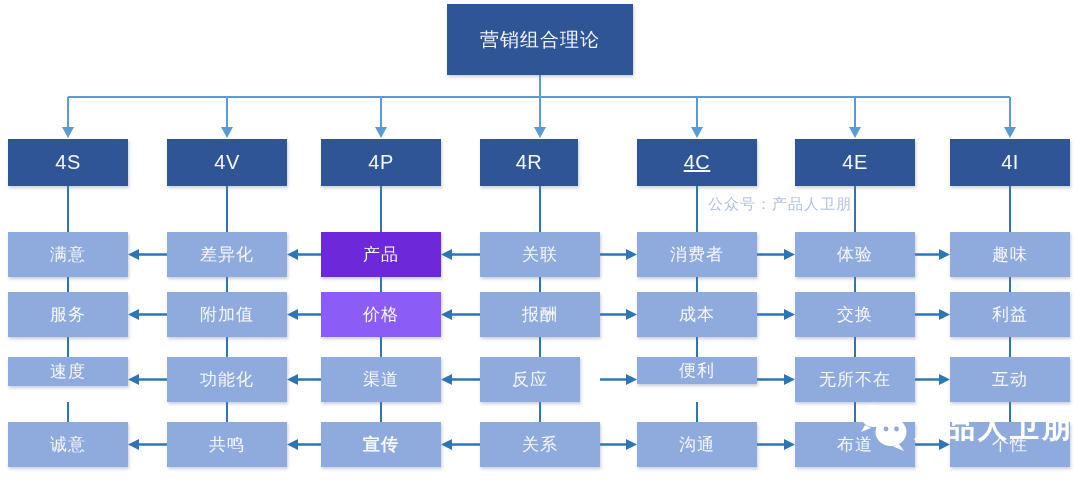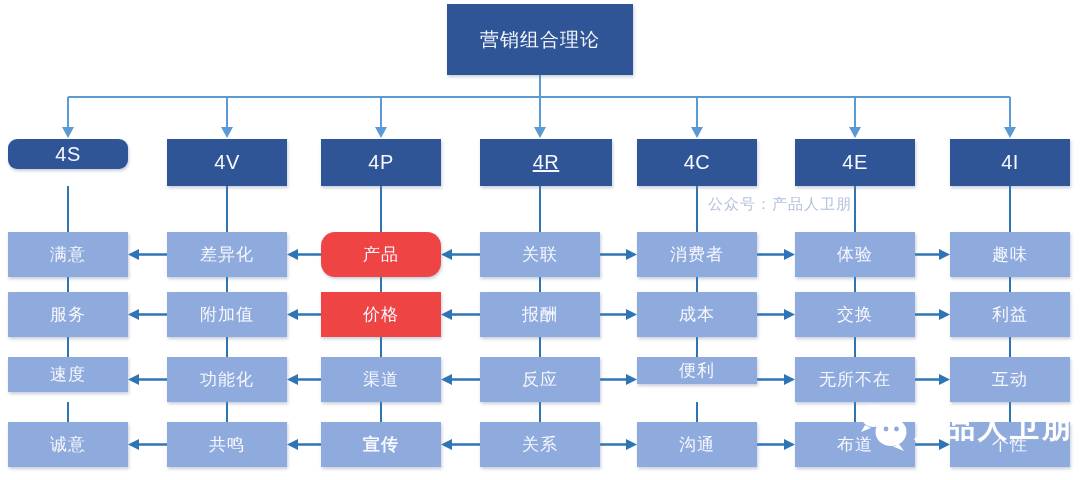--- a/index.html
+++ b/index.html
@@ -125,41 +125,41 @@
       <polygon points="950,314.5 939,309 939,320" fill="#2E75B6"></polygon>
       <path d="M915,379.5 H939" stroke="#2E75B6" stroke-width="2.5" fill="none"></path>
       <polygon points="950,379.5 939,374 939,385" fill="#2E75B6"></polygon>
       <path d="M915,444.5 H939" stroke="#2E75B6" stroke-width="2.5" fill="none"></path>
       <polygon points="950,444.5 939,439 939,450" fill="#2E75B6"></polygon>
     </svg>
 
   <div class="node dark" id="title-node" style="left: 447px; top: 4px; width: 186px; height: 71px; background: rgb(47, 85, 151);">营销组合理论</div>
 
   <div id="nodes">
-      <div class="node dark" style="left: 8px; top: 139px; width: 120px; height: 30px; background: rgb(47, 85, 151); border-radius: 9px;">4S</div>
+      <div class="node dark" style="left: 8px; top: 139px; width: 120px; height: 47px; background: rgb(47, 85, 151);">4S</div>
       <div class="node light" style="left: 8px; top: 232px; width: 120px; height: 45px; background: rgb(143, 170, 220);">满意</div>
       <div class="node light" style="left: 8px; top: 292px; width: 120px; height: 45px; background: rgb(143, 170, 220);">服务</div>
-      <div class="node light" style="left: 8px; top: 357px; width: 120px; height: 35px; background: rgb(143, 170, 220);">速度</div>
+      <div class="node light" style="left: 8px; top: 357px; width: 120px; height: 29px; background: rgb(143, 170, 220);">速度</div>
       <div class="node light" style="left: 8px; top: 422px; width: 120px; height: 45px; background: rgb(143, 170, 220);">诚意</div>
       <div class="node dark" style="left: 167px; top: 139px; width: 120px; height: 47px; background: rgb(47, 85, 151);">4V</div>
       <div class="node light" style="left: 167px; top: 232px; width: 120px; height: 45px; background: rgb(143, 170, 220);">差异化</div>
       <div class="node light" style="left: 167px; top: 292px; width: 120px; height: 45px; background: rgb(143, 170, 220);">附加值</div>
       <div class="node light" style="left: 167px; top: 357px; width: 120px; height: 45px; background: rgb(143, 170, 220);">功能化</div>
       <div class="node light" style="left: 167px; top: 422px; width: 120px; height: 45px; background: rgb(143, 170, 220);">共鸣</div>
       <div class="node dark" style="left: 321px; top: 139px; width: 120px; height: 47px; background: rgb(47, 85, 151);">4P</div>
-      <div class="node light" style="left: 321px; top: 232px; width: 120px; height: 45px; background: #ef4444; border-radius: 14px;">产品</div>
-      <div class="node light" style="left: 321px; top: 292px; width: 120px; height: 45px; background: #ef4444;">价格</div>
+      <div class="node light" style="left: 321px; top: 232px; width: 120px; height: 45px; background: #6d28d9;">产品</div>
+      <div class="node light" style="left: 321px; top: 292px; width: 120px; height: 45px; background: #8b5cf6;">价格</div>
       <div class="node light" style="left: 321px; top: 357px; width: 120px; height: 45px; background: rgb(143, 170, 220);">渠道</div>
       <div class="node light" style="left: 321px; top: 422px; width: 120px; height: 45px; background: rgb(143, 170, 220); font-weight: bold;">宣传</div>
-      <div class="node dark" style="left: 480px; top: 139px; width: 132px; height: 47px; background: rgb(47, 85, 151); text-decoration: underline;">4R</div>
+      <div class="node dark" style="left: 480px; top: 139px; width: 98px; height: 47px; background: rgb(47, 85, 151);">4R</div>
       <div class="node light" style="left: 480px; top: 232px; width: 120px; height: 45px; background: rgb(143, 170, 220);">关联</div>
       <div class="node light" style="left: 480px; top: 292px; width: 120px; height: 45px; background: rgb(143, 170, 220);">报酬</div>
-      <div class="node light" style="left: 480px; top: 357px; width: 120px; height: 45px; background: rgb(143, 170, 220);">反应</div>
+      <div class="node light" style="left: 480px; top: 357px; width: 100px; height: 45px; background: rgb(143, 170, 220);">反应</div>
       <div class="node light" style="left: 480px; top: 422px; width: 120px; height: 45px; background: rgb(143, 170, 220);">关系</div>
-      <div class="node dark" style="left: 637px; top: 139px; width: 120px; height: 47px; background: rgb(47, 85, 151);">4C</div>
+      <div class="node dark" style="left: 637px; top: 139px; width: 120px; height: 47px; background: rgb(47, 85, 151); text-decoration: underline;">4C</div>
       <div class="node light" style="left: 637px; top: 232px; width: 120px; height: 45px; background: rgb(143, 170, 220);">消费者</div>
       <div class="node light" style="left: 637px; top: 292px; width: 120px; height: 45px; background: rgb(143, 170, 220);">成本</div>
       <div class="node light" style="left: 637px; top: 357px; width: 120px; height: 27px; background: rgb(143, 170, 220);">便利</div>
       <div class="node light" style="left: 637px; top: 422px; width: 120px; height: 45px; background: rgb(143, 170, 220);">沟通</div>
       <div class="node dark" style="left: 795px; top: 139px; width: 120px; height: 47px; background: rgb(47, 85, 151);">4E</div>
       <div class="node light" style="left: 795px; top: 232px; width: 120px; height: 45px; background: rgb(143, 170, 220);">体验</div>
       <div class="node light" style="left: 795px; top: 292px; width: 120px; height: 45px; background: rgb(143, 170, 220);">交换</div>
       <div class="node light" style="left: 795px; top: 357px; width: 120px; height: 45px; background: rgb(143, 170, 220);">无所不在</div>
       <div class="node light" style="left: 795px; top: 422px; width: 120px; height: 45px; background: rgb(143, 170, 220);">布道</div>
       <div class="node dark" style="left: 950px; top: 139px; width: 120px; height: 47px; background: rgb(47, 85, 151);">4I</div>

